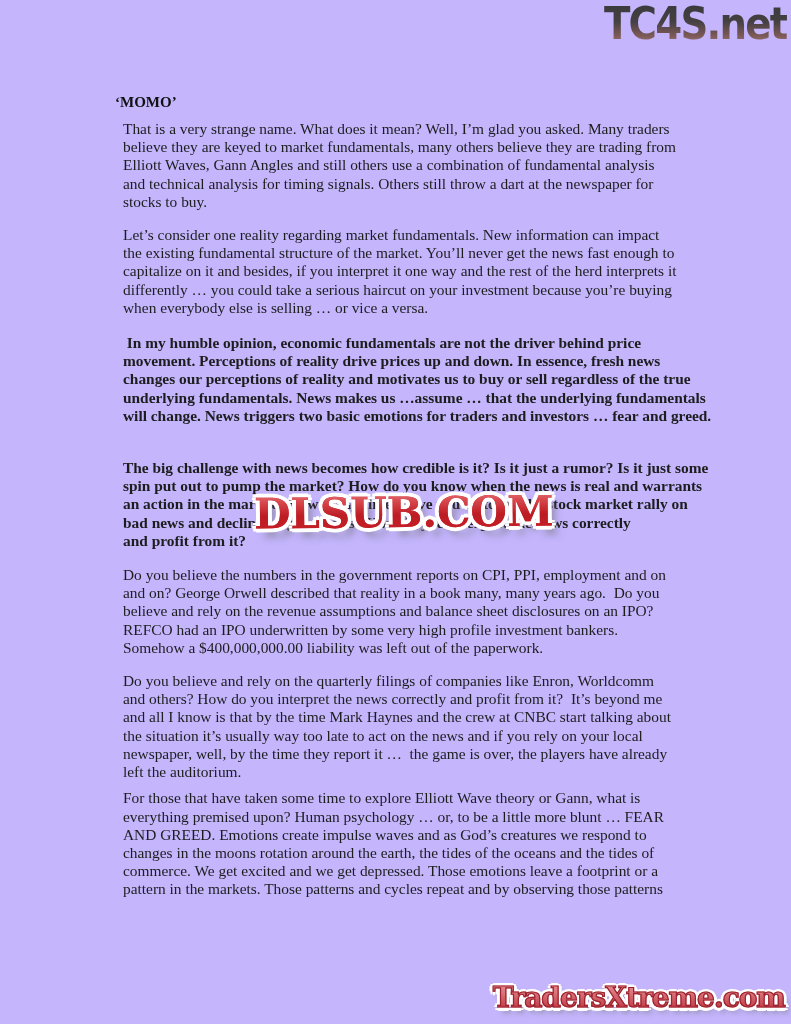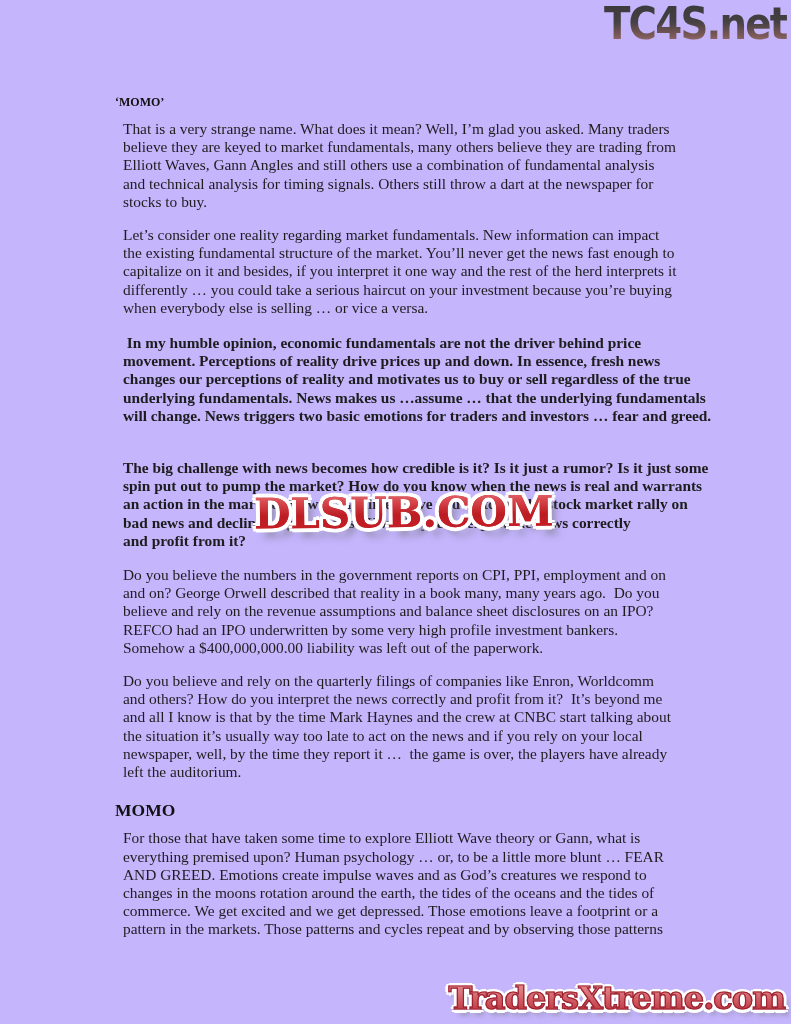--- a/index.html
+++ b/index.html
@@ -33,21 +33,21 @@
 
   
   .content {
     position: absolute;
     left: 115px;
     top: 92px;
     width: 580px;
     color: #1d1d1d;
   }
   .content h1 {
-    font-size: 12px;
+    font-size: 15px;
     line-height: 20px;
     margin: 0 0 3px 0;
     font-weight: bold;
     color: #111111;
   }
   .content h2 {
     font-size: 17.5px;
     line-height: 21px;
     margin: 19px 0 2px 0;
     font-weight: bold;
@@ -96,21 +96,21 @@
     color: transparent;
   }
 
   
   .traders {
     position: absolute;
     right: 6px;
     top: 978px;
     font-family: "DejaVu Serif", serif;
     font-weight: bold;
-    font-size: 32px;
+    font-size: 28px;
     line-height: 40px;
     letter-spacing: -1px;
     white-space: nowrap;
   }
   .traders .under {
     position: absolute;
     left: 0; top: 0;
     color: #b03340;
     text-shadow:
       -2.5px -2.5px 0 #ffffff, 0 -2.5px 0 #ffffff, 2.5px -2.5px 0 #ffffff,
@@ -168,21 +168,20 @@
 REFCO had an IPO underwritten by some very high profile investment bankers.
 Somehow a $400,000,000.00 liability was left out of the paperwork.</p>
 
     <p class="gap-1">Do you believe and rely on the quarterly filings of companies like Enron, Worldcomm
 and others? How do you interpret the news correctly and profit from it?  It’s beyond me
 and all I know is that by the time Mark Haynes and the crew at CNBC start talking about
 the situation it’s usually way too late to act on the news and if you rely on your local
 newspaper, well, by the time they report it …  the game is over, the players have already
 left the auditorium.</p>
 
-    <h2>MOMO</h2>
 
     <p>For those that have taken some time to explore Elliott Wave theory or Gann, what is
 everything premised upon? Human psychology … or, to be a little more blunt … FEAR
 AND GREED. Emotions create impulse waves and as God’s creatures we respond to
 changes in the moons rotation around the earth, the tides of the oceans and the tides of
 commerce. We get excited and we get depressed. Those emotions leave a footprint or a
 pattern in the markets. Those patterns and cycles repeat and by observing those patterns</p>
   </div>
 
   <div class="stamp">

